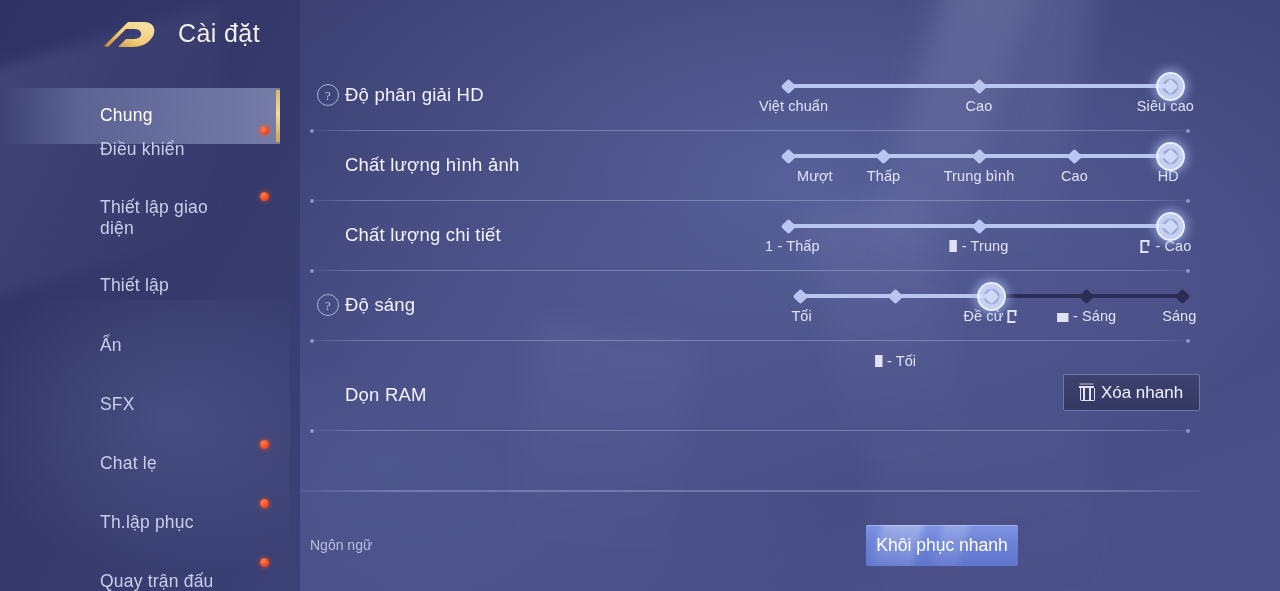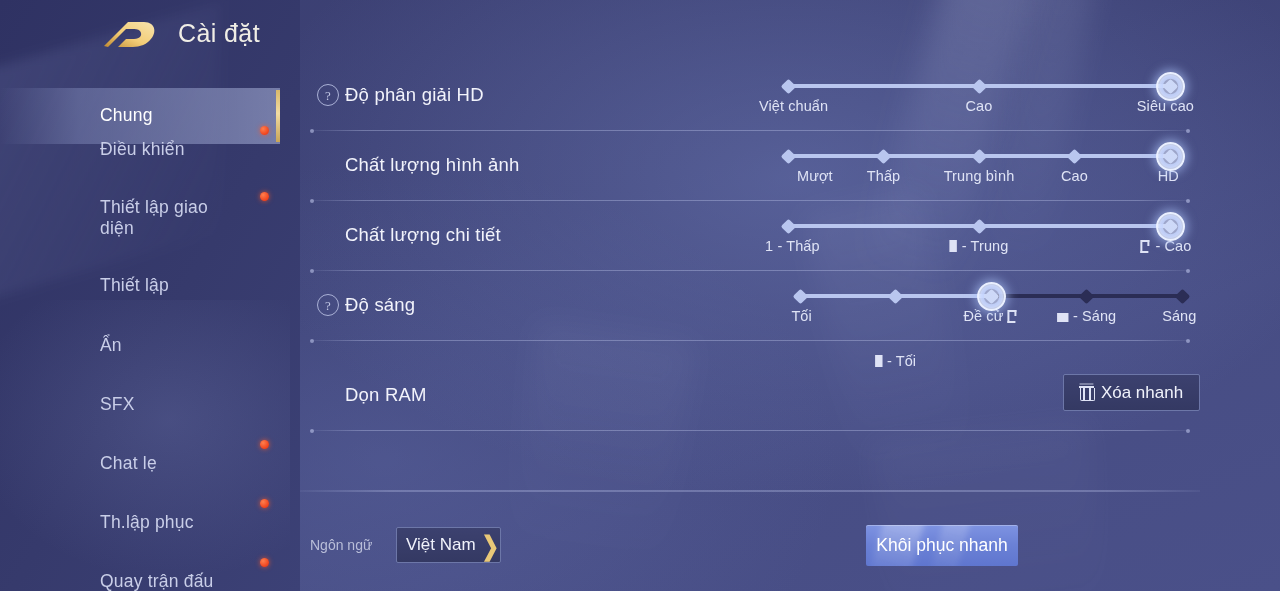--- a/index.html
+++ b/index.html
@@ -365,24 +365,20 @@
       <span>Xóa nhanh</span>
     </div>
   </div>
   <div class="divider" style="top:370px;"></div>
 
   <div style="position:absolute; left:0; top:430px; width:900px; height:2px;
               background:linear-gradient(90deg, rgba(200,208,245,0.06), rgba(200,208,245,0.30) 10%, rgba(200,208,245,0.30) 90%, rgba(200,208,245,0.06));"></div>
 
   <div id="lang-bar">
     <div id="lang-label">Ngôn ngữ</div>
-    <div class="btn-dark" id="lang-btn">
-      <span>Việt Nam</span>
-      <span class="chev">❯</span>
-    </div>
     <div id="restore-btn">
       <div class="shine"></div>
       <div class="shine shine2"></div>
       <span>Khôi phục nhanh</span>
     </div>
   </div>
 
 </div>
 
 </body></html>

